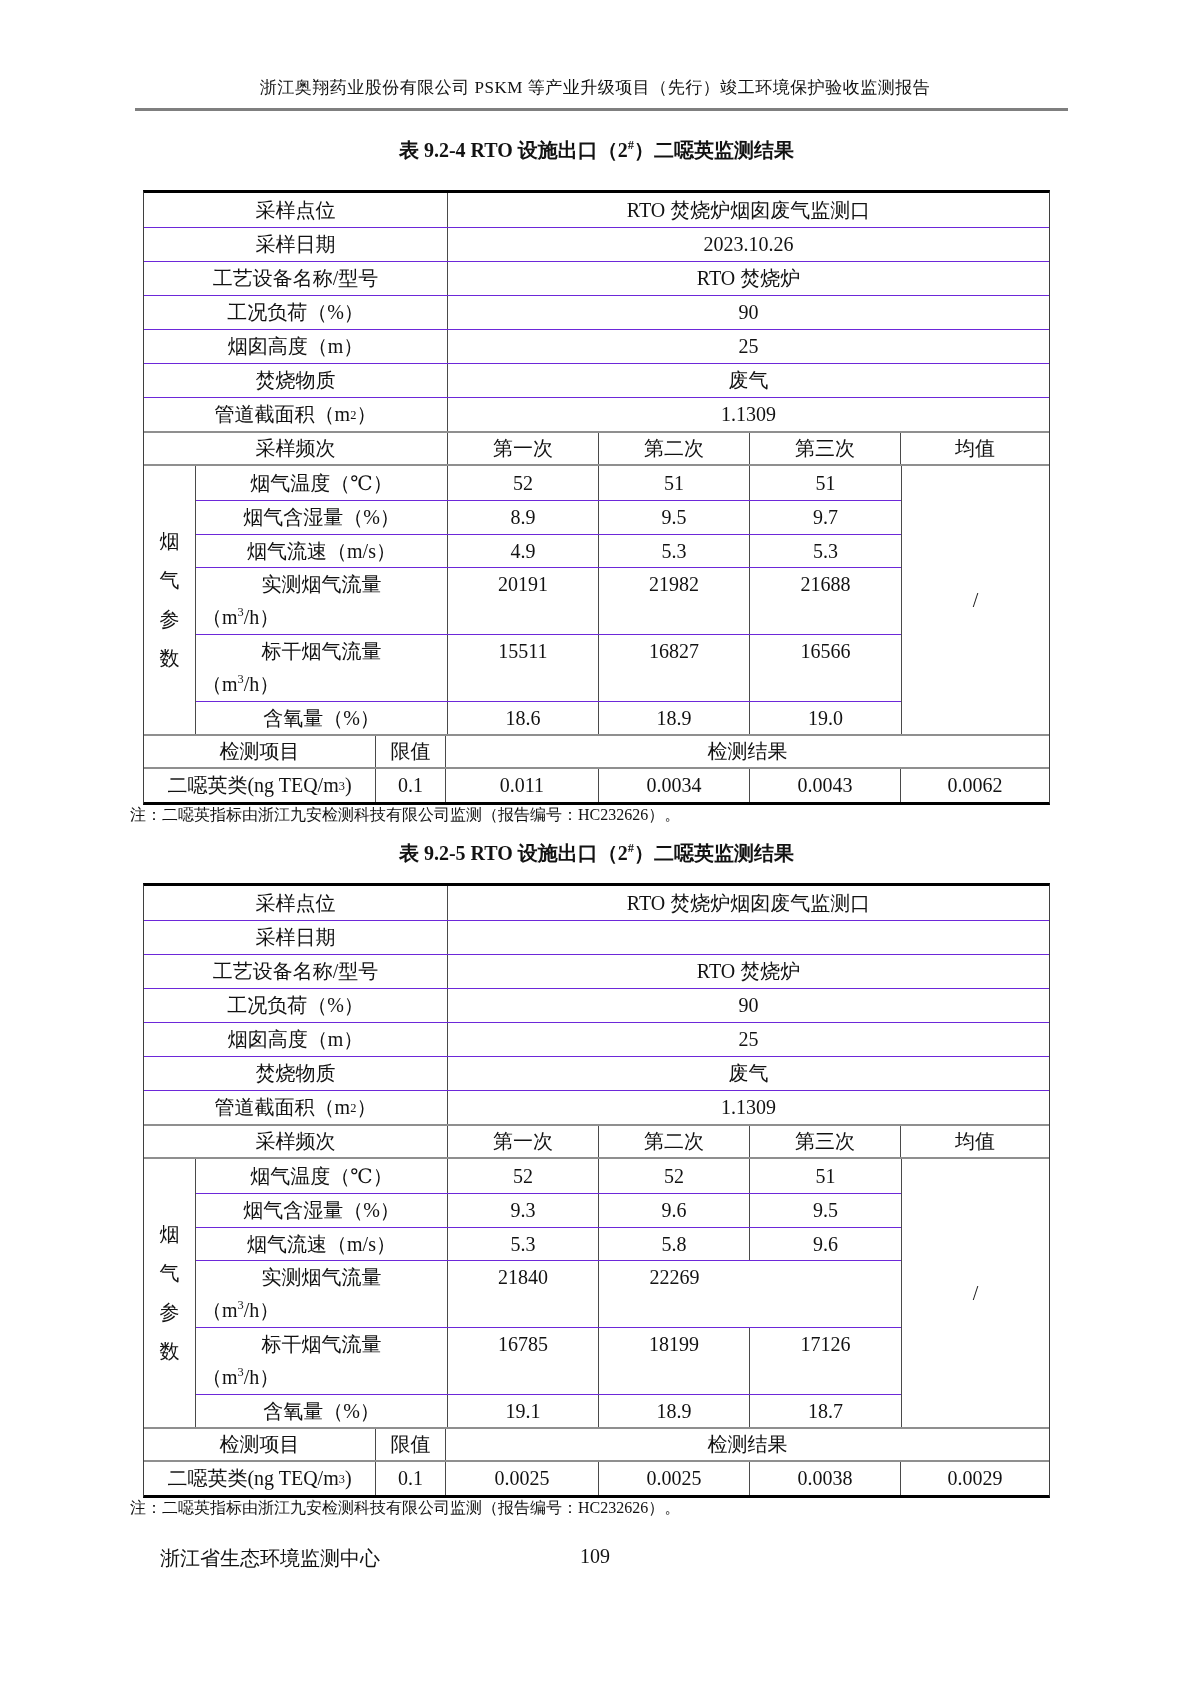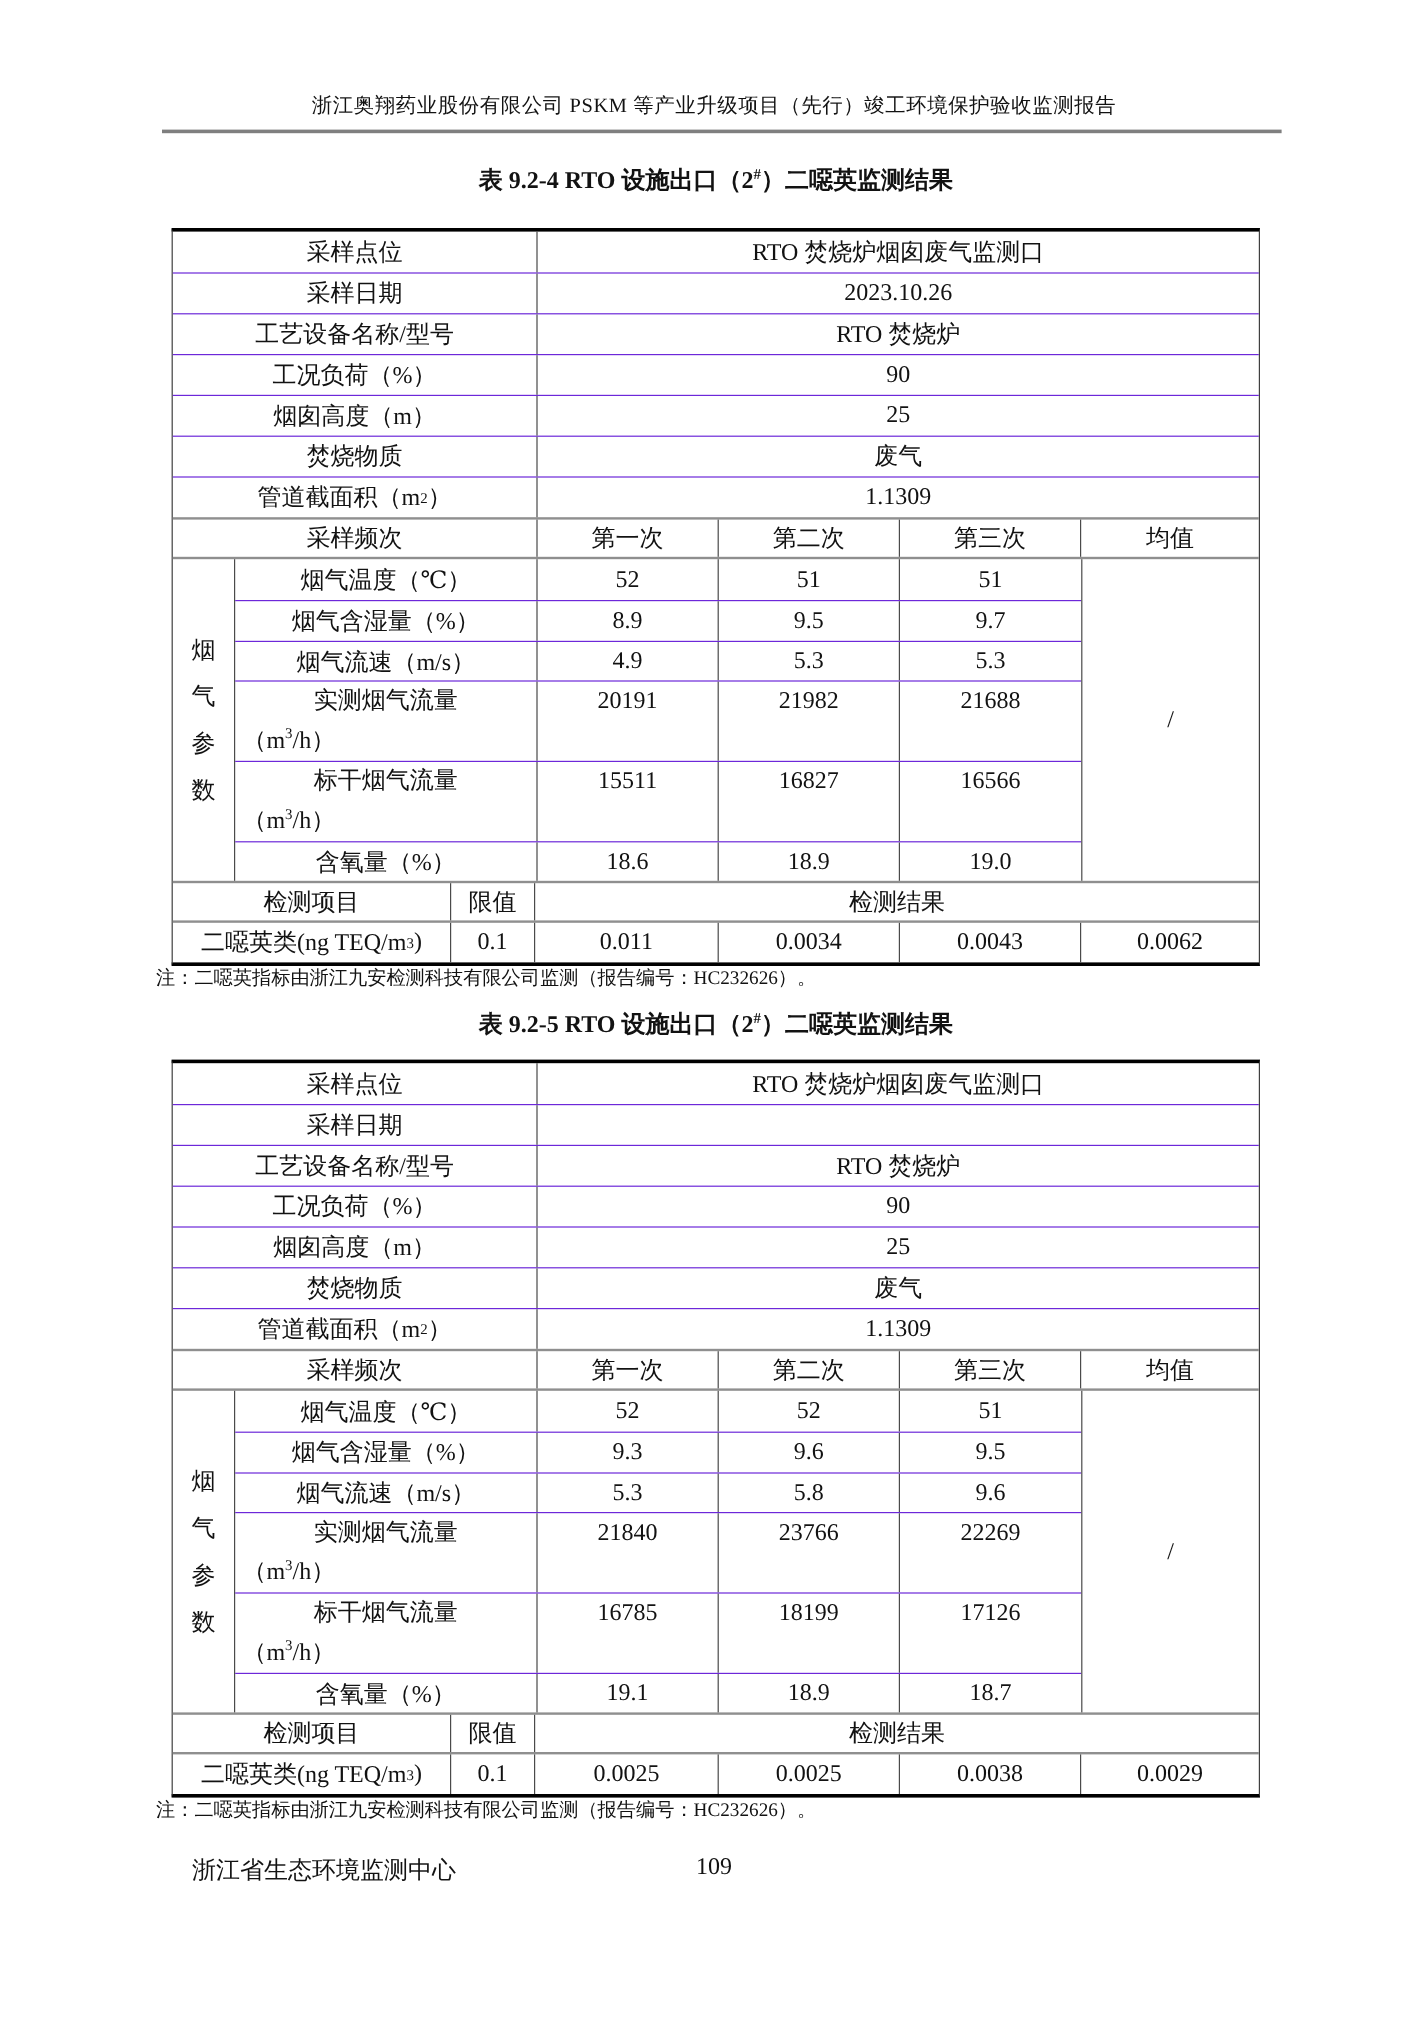--- a/index.html
+++ b/index.html
@@ -251,21 +251,20 @@
       </div>
       <div class="prow h33 bt">
         <div class="cell c-plabel br">烟气流速（m/s）</div>
         <div class="cell c-val br">5.3</div>
         <div class="cell c-val br">5.8</div>
         <div class="cell c-val">9.6</div>
       </div>
       <div class="prow h67 bt">
         <div class="c-plabel2"><span>实测烟气流量</span><span class="l2"><span>（m</span><sup>3</sup><span>/h）</span></span></div>
         <div class="cell c-val br dbl">21840</div>
-        <div class="cell c-val br dbl">23766</div>
         <div class="cell c-val dbl">22269</div>
       </div>
       <div class="prow h67 bt">
         <div class="c-plabel2"><span>标干烟气流量</span><span class="l2"><span>（m</span><sup>3</sup><span>/h）</span></span></div>
         <div class="cell c-val br dbl">16785</div>
         <div class="cell c-val br dbl">18199</div>
         <div class="cell c-val dbl">17126</div>
       </div>
       <div class="prow h33 bt">
         <div class="cell c-plabel br">含氧量（%）</div>

